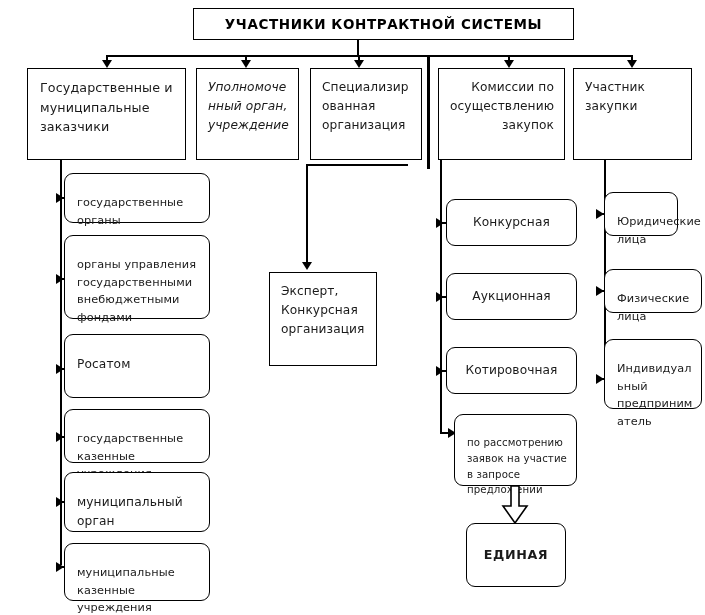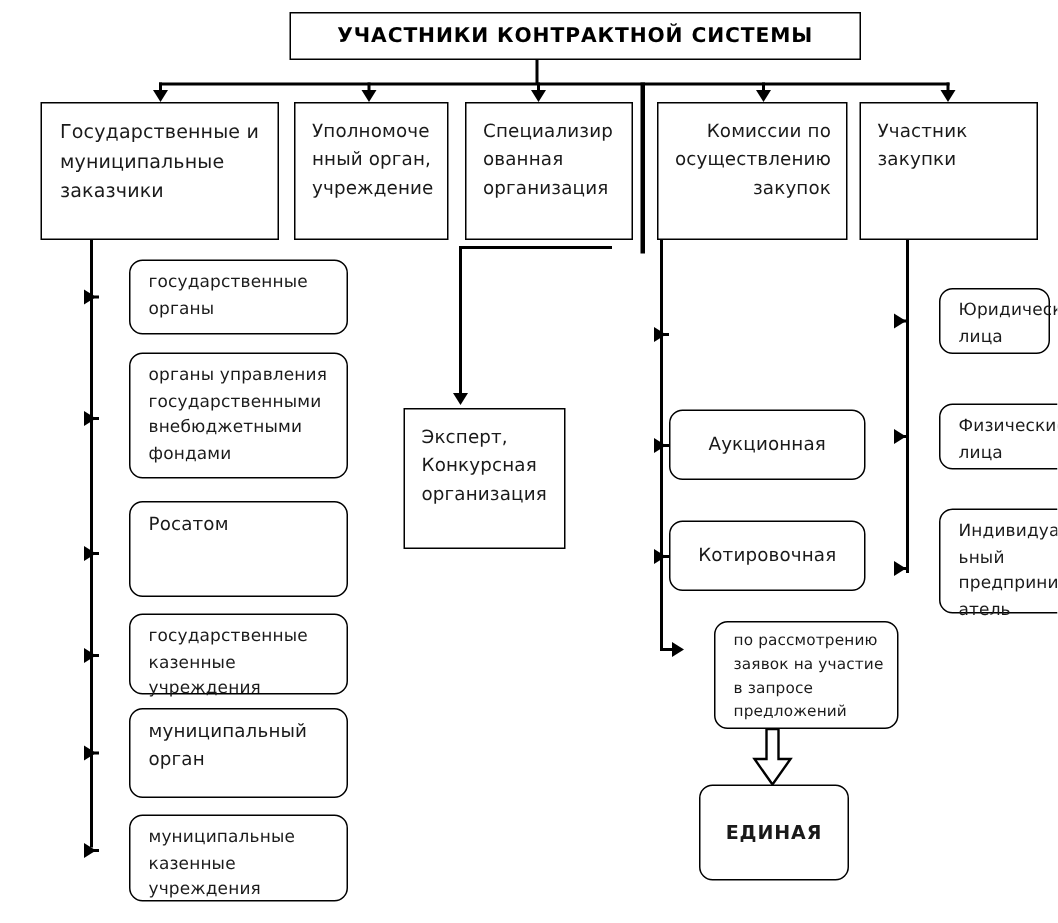--- a/index.html
+++ b/index.html
@@ -39,21 +39,21 @@
     justify-content:center;
     align-items:center;
     font-weight:bold;
     font-size:13.5px;
     letter-spacing:.6px;
     text-align:center;
     color:#000;
   }
 
   .pad{padding:9px 10px 6px 11px;}
-  .pad-s{padding:5px 8px 6px 12px;margin-left:22px;}
+  .pad-s{padding:20px 8px 6px 12px;}
 
   .f13{font-size:12.7px;}
   .f12{font-size:12.2px;}
   .f11{font-size:11.3px;}
   .f10{font-size:10.2px;}
 
   .center{justify-content:center;align-items:center;text-align:center;}
 
   
   .ln{position:absolute;background:#000;}
@@ -106,21 +106,21 @@
 
   <div class="ln vline" style="left:631px;top:55px;height:8px;"></div>
   <div class="arrow-d" style="left:627px;top:60px;"></div>
 
   <div class="ln thick" style="left:427px;top:55px;width:3px;height:114px;"></div>
 
   <div class="node sq pad f13" style="left:27px;top:68px;width:159px;height:92px;padding-left:12px;">
     <span class="txt">Государственные и муниципальные заказчики</span>
   </div>
 
-  <div class="node sq pad f12" style="left:196px;top:68px;width:103px;height:92px;">
+  <div class="node sq pad f12" style="left:196px;top:68px;width:103px;height:92px;font-style:italic;">
     <span class="txt">Уполномоче нный орган, учреждение</span>
   </div>
 
   <div class="node sq pad f12" style="left:310px;top:68px;width:112px;height:92px;">
     <span class="txt">Специализир ованная организация</span>
   </div>
 
   <div class="node sq pad f12" style="left:438px;top:68px;width:127px;height:92px;text-align:right;">
     <span class="txt">Комиссии по осуществлению закупок</span>
   </div>
@@ -188,20 +188,23 @@
 
   <div class="ln hline" style="left:440px;top:296px;width:6px;"></div>
   <div class="arrow-r" style="left:436px;top:292px;"></div>
 
   <div class="ln hline" style="left:440px;top:370px;width:6px;"></div>
   <div class="arrow-r" style="left:436px;top:366px;"></div>
 
   <div class="ln hline" style="left:440px;top:432px;width:12px;"></div>
   <div class="arrow-r" style="left:448px;top:428px;"></div>
 
+  <div class="node rnd center f12" style="left:446px;top:199px;width:131px;height:47px;">
+    <span class="txt">Конкурсная</span>
+  </div>
 
   <div class="node rnd center f12" style="left:446px;top:273px;width:131px;height:47px;">
     <span class="txt">Аукционная</span>
   </div>
 
   <div class="node rnd center f12" style="left:446px;top:347px;width:131px;height:47px;">
     <span class="txt">Котировочная</span>
   </div>
 
   <div class="node rnd pad-s f10" style="left:454px;top:414px;width:123px;height:72px;">

